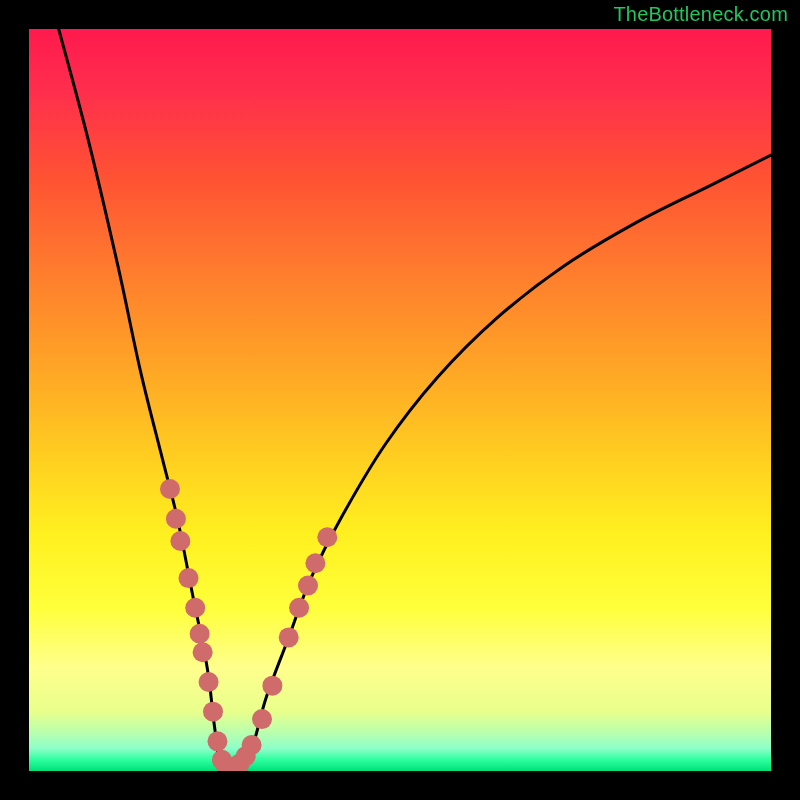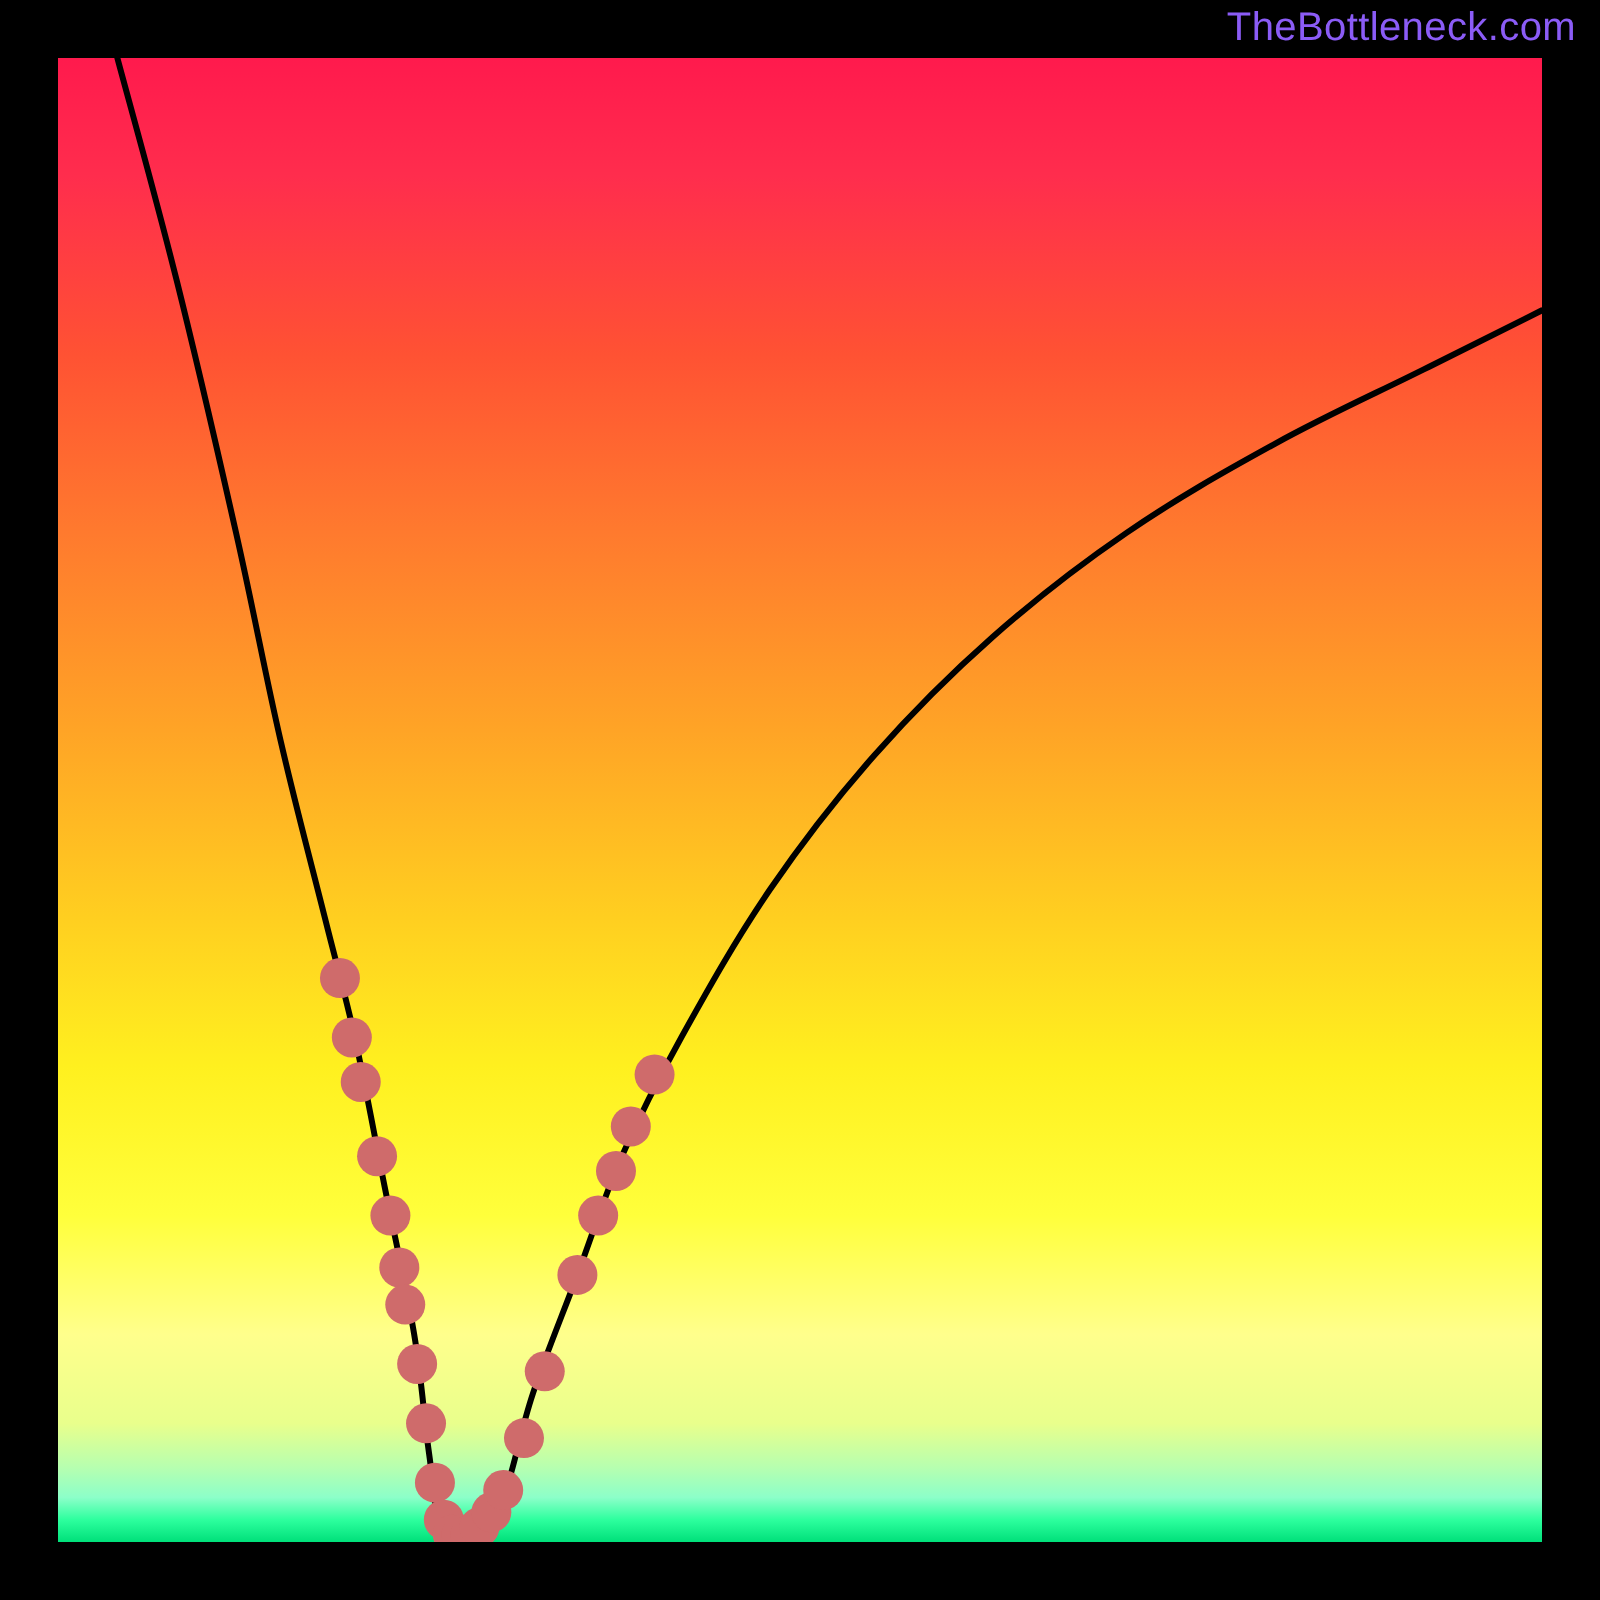--- a/index.html
+++ b/index.html
@@ -31,21 +31,21 @@
       #b6ffb0 95%,
       #8cffc9 97%,
       #2dff9e 98.5%,
       #00e07a 100%
     );
   }
   .watermark {
     position: absolute;
     top: 3px;
     right: 12px;
-    color: #8b5cf6;
+    color: #22c55e;
     font-size: 20px;
     letter-spacing: 0.2px;
     font-weight: 500;
   }
   svg.plot {
     position: absolute;
     left: 0;
     top: 0;
     width: 742px;
     height: 742px;

